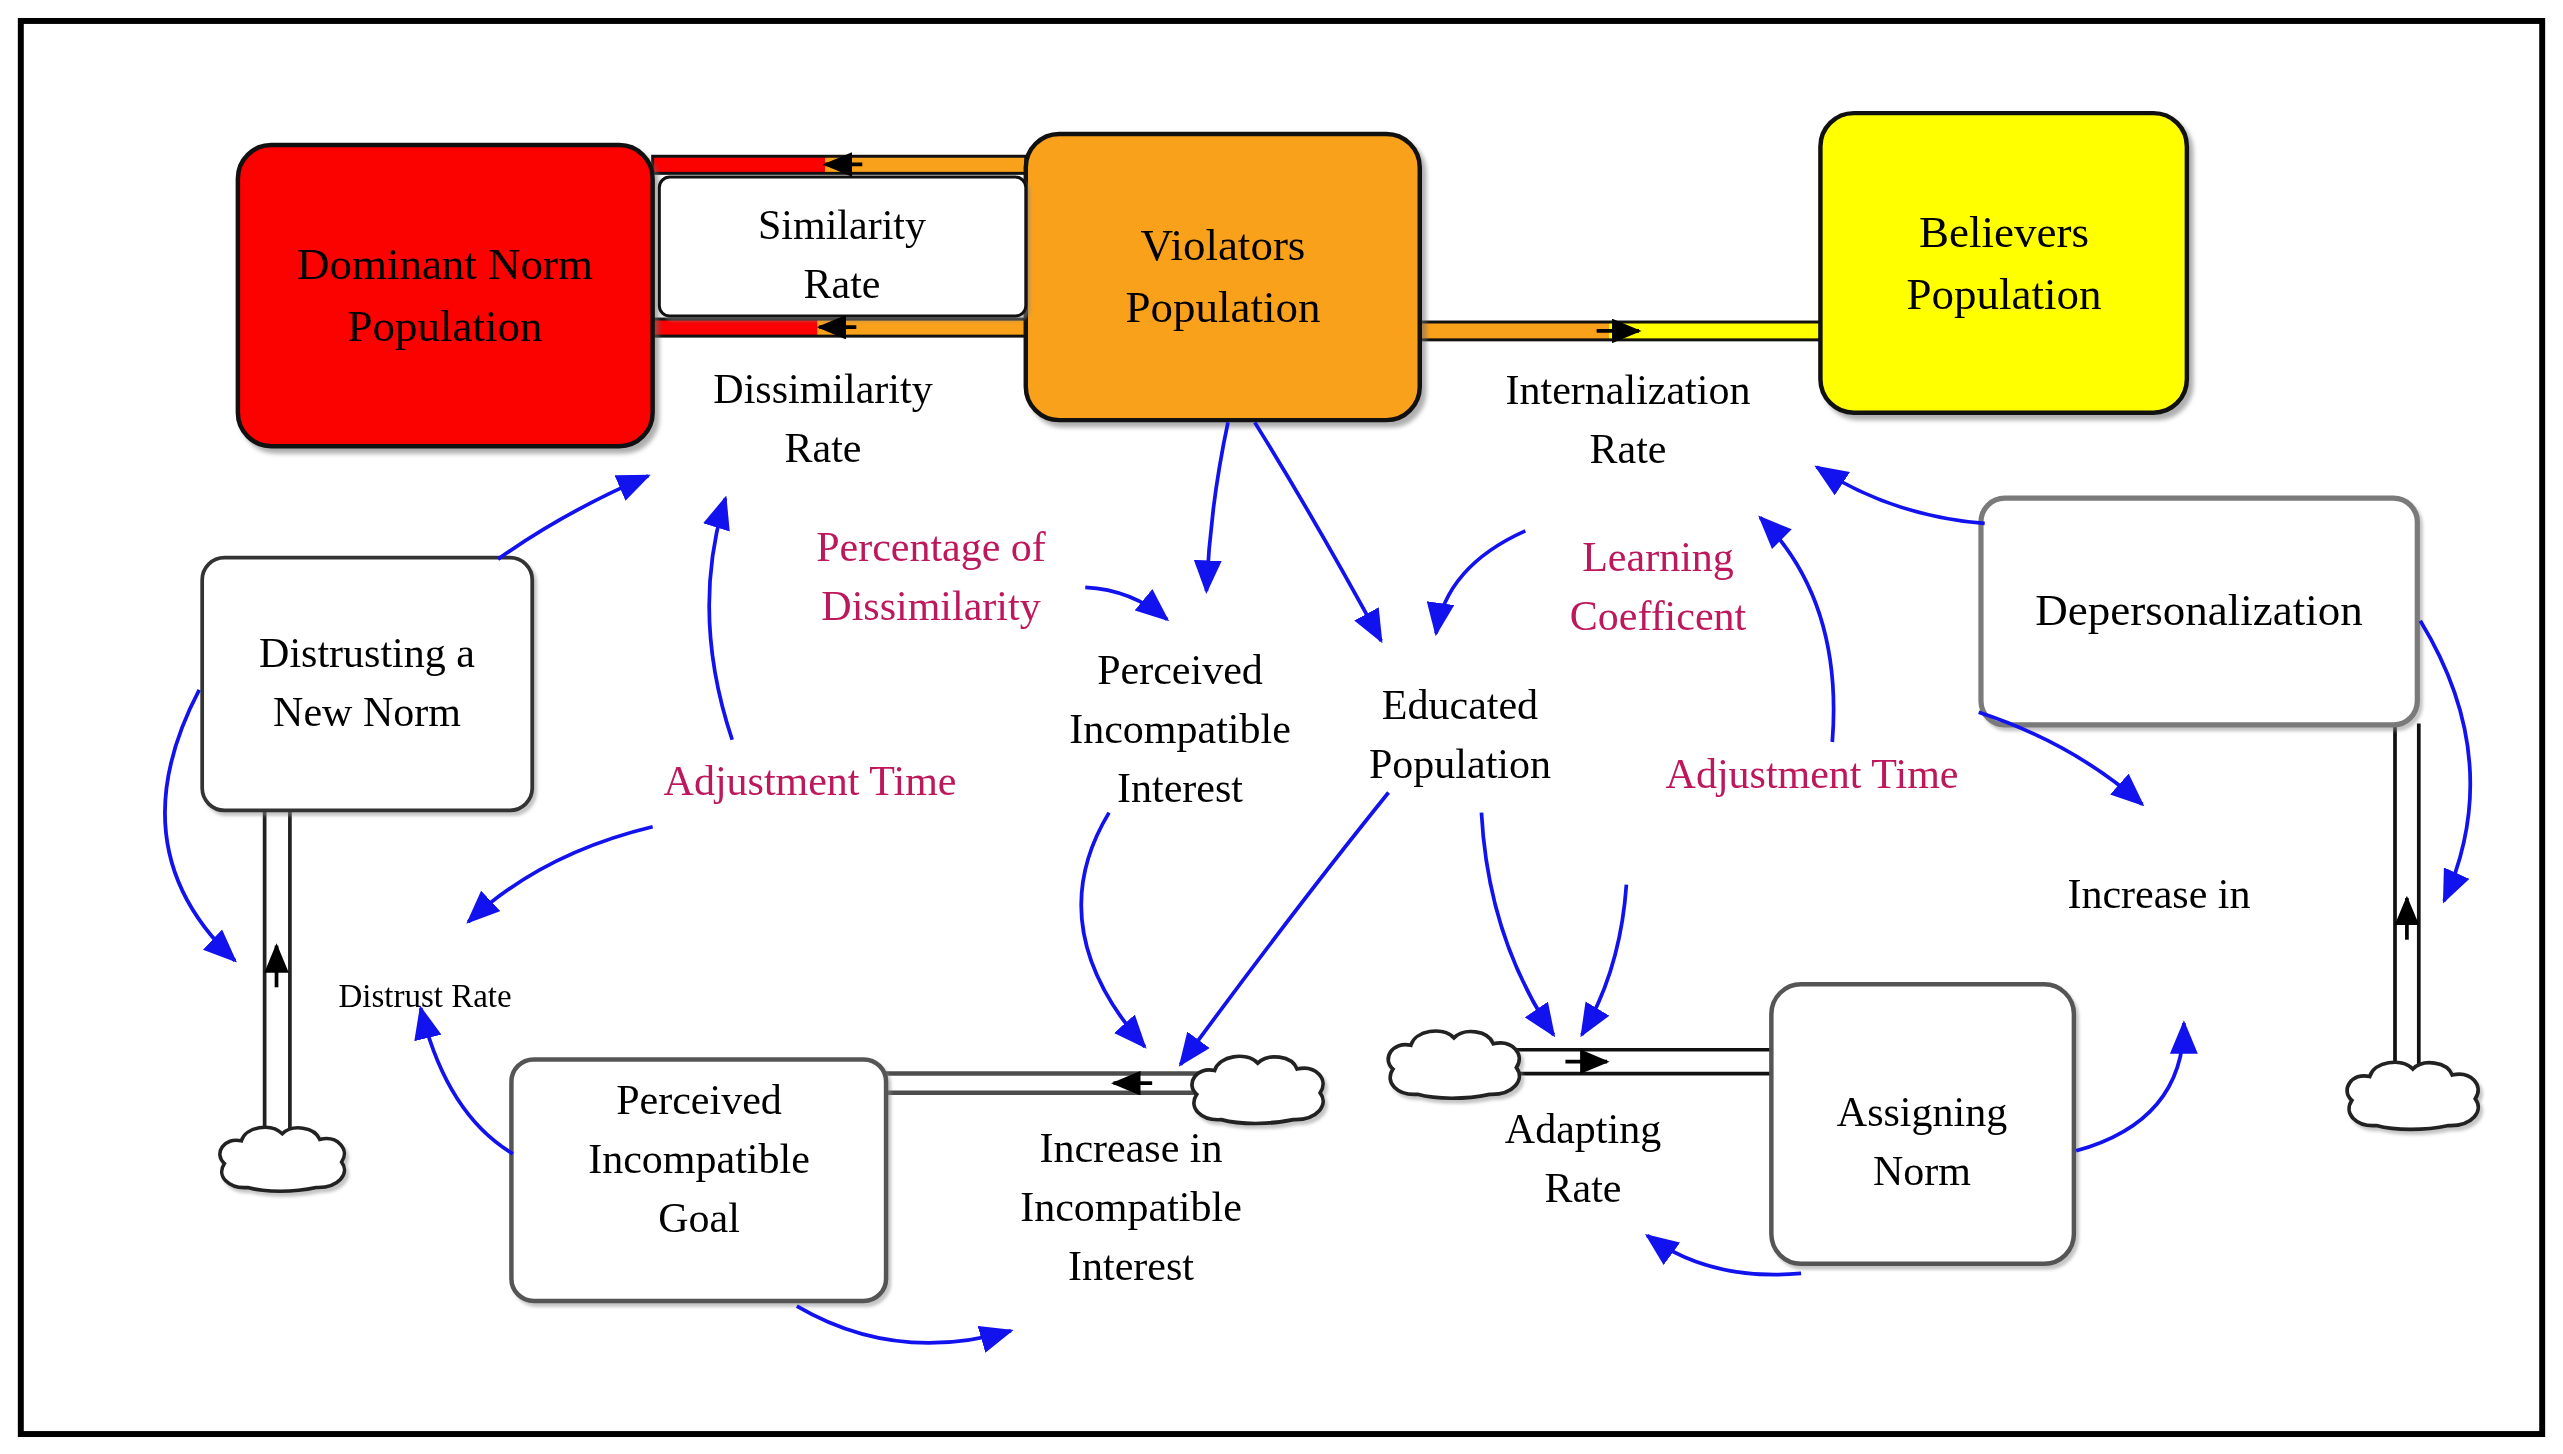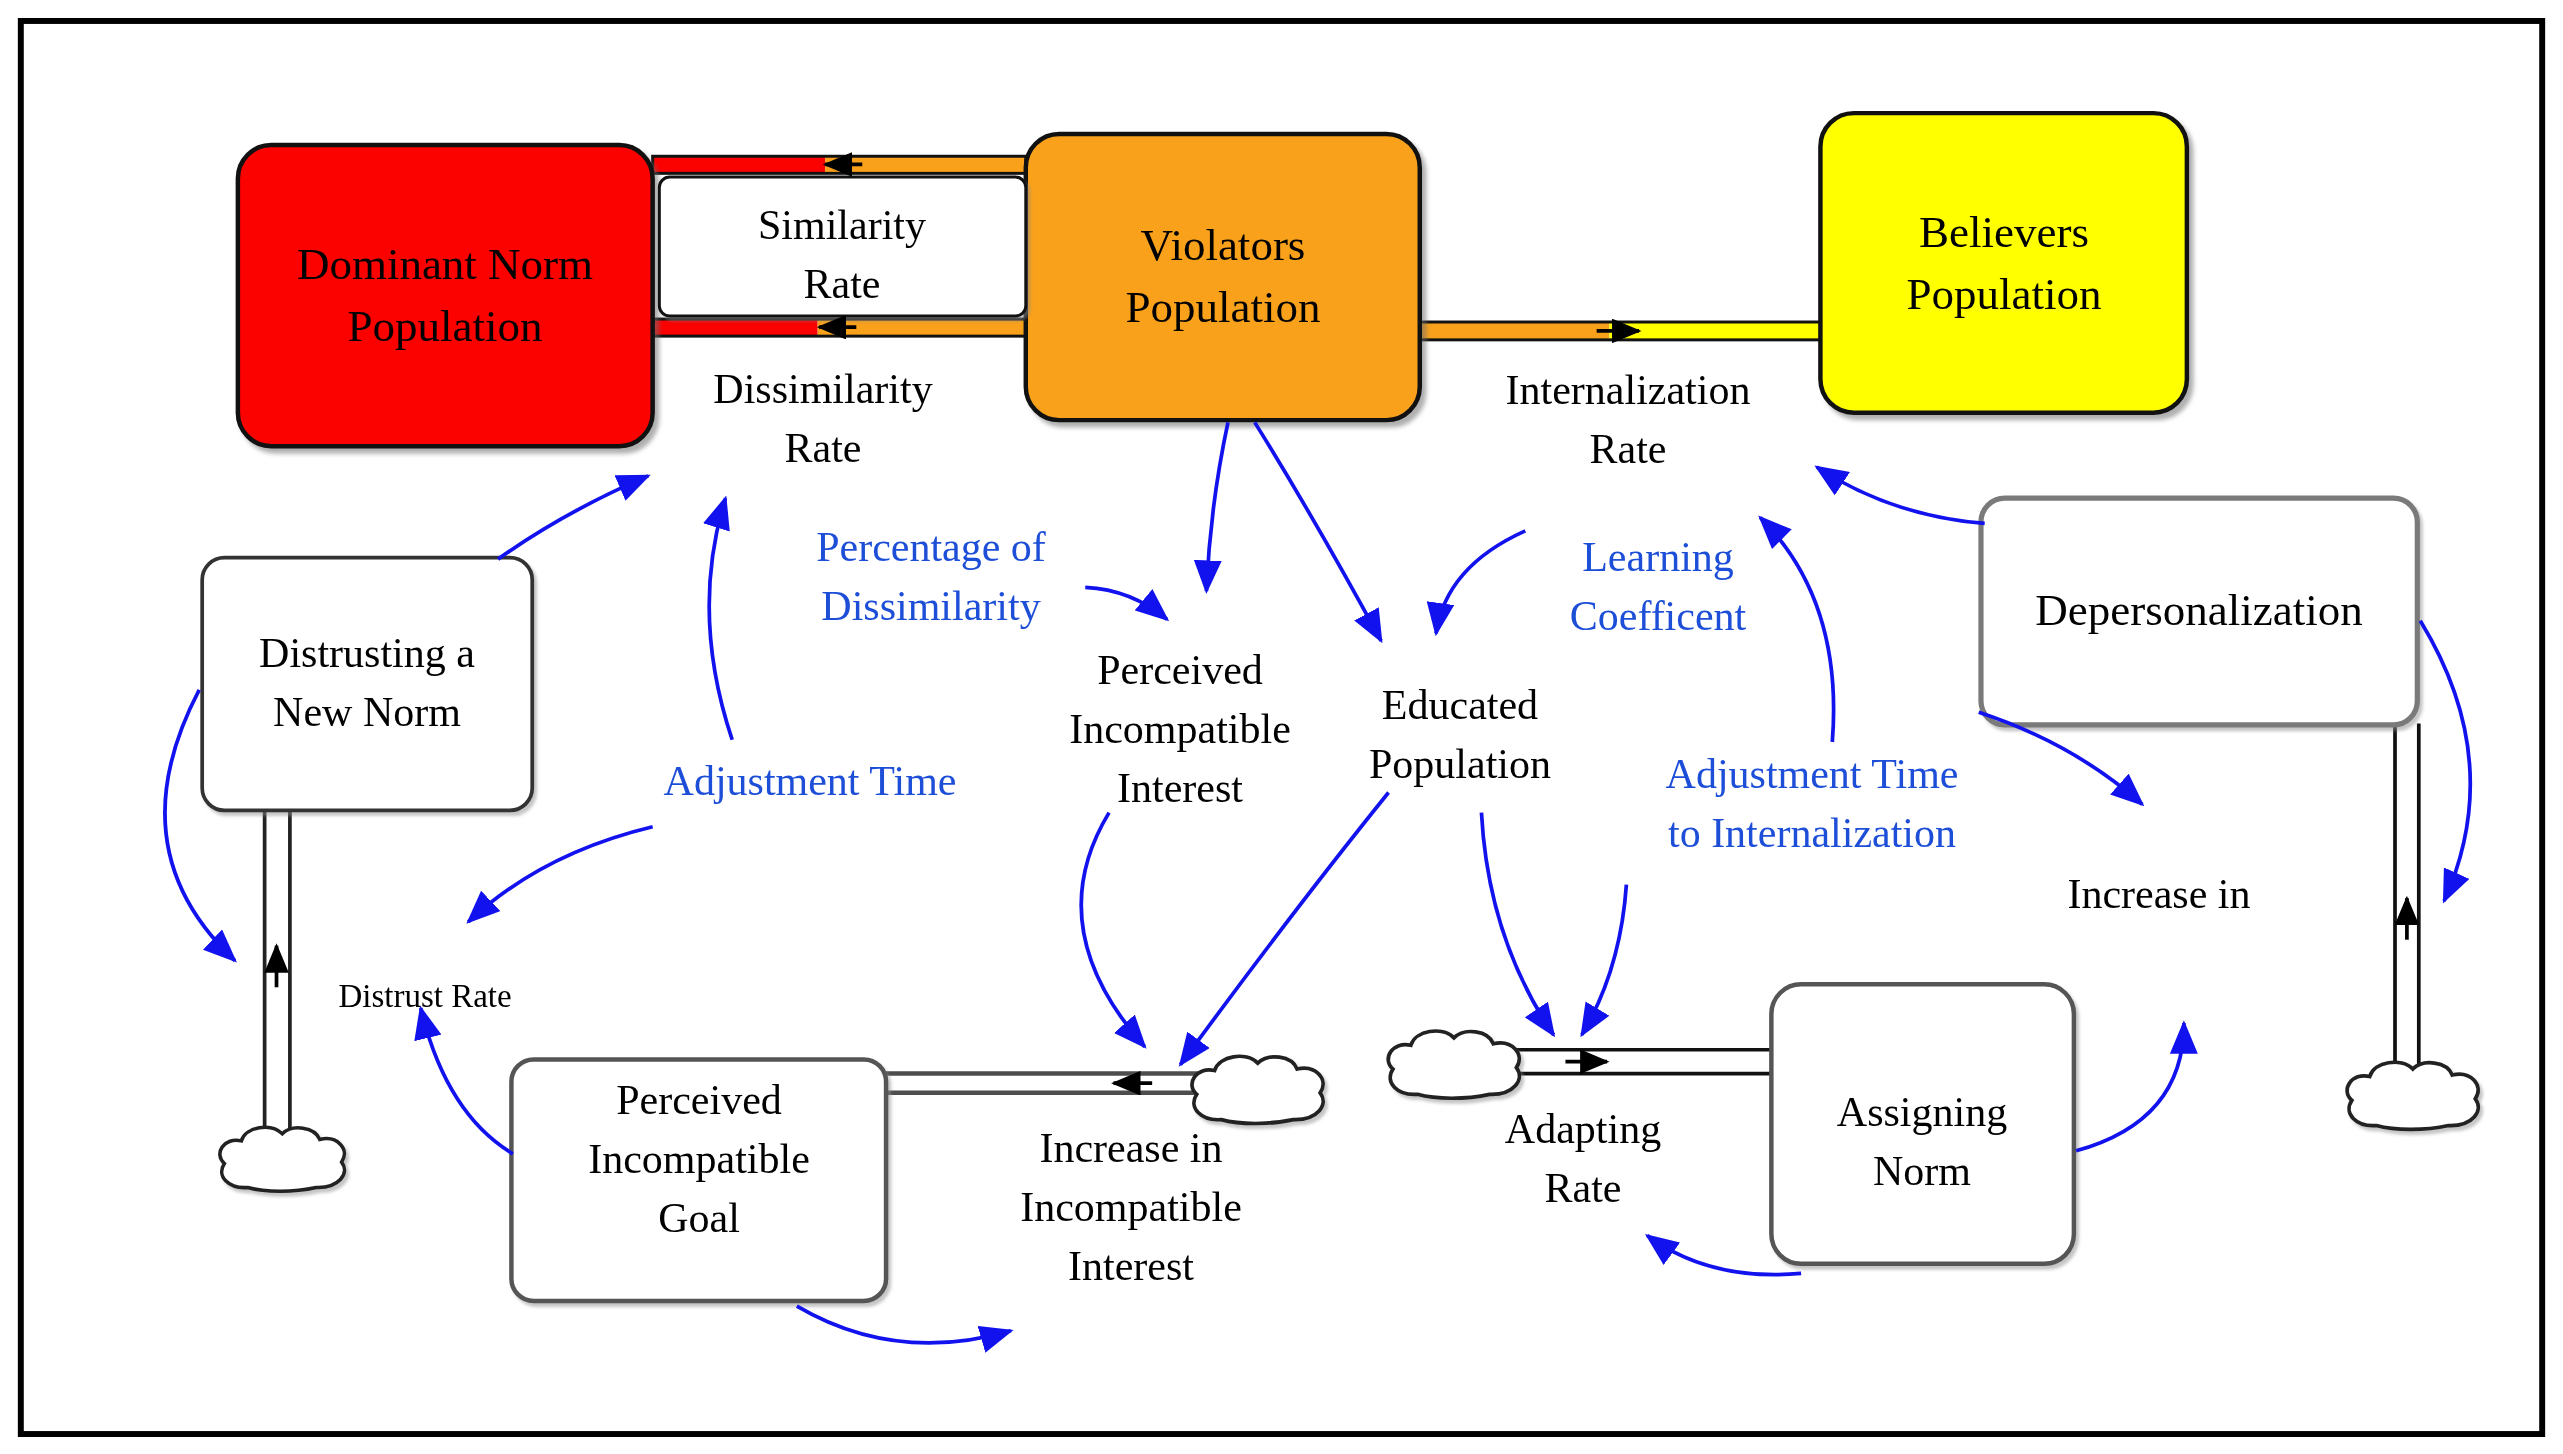--- a/index.html
+++ b/index.html
@@ -2,21 +2,21 @@
 <html style="font-size:12px"><head>
 <meta charset="utf-8">
 <style>
   html,body{margin:0;padding:0;background:#ffffff;}
   #stage{position:relative;width:2563px;height:1455px;background:#ffffff;overflow:hidden;
          font-family:"Liberation Serif",serif;}
   #shapes{position:absolute;left:0;top:0;}
   .lbl{position:absolute;text-align:center;transform:translateX(-50%);
        font-size:42px;line-height:59px;color:#000;white-space:nowrap;}
   .stockTitle{font-size:45px;line-height:62px;font-weight:400;}
-  .red{color:#1d4ed8;}
+  .red{color:#be185d;}
   .small{font-size:33px;line-height:42px;margin-top:24px;}
   .big{font-size:45px;}
   .shadowBox{filter:drop-shadow(6px 7px 3px rgba(110,110,110,0.55));}
   .softShadow{filter:drop-shadow(4px 5px 2px rgba(140,140,140,0.5));}
 </style>
 </head>
 <body>
 
 <div id="stage">
 
@@ -196,17 +196,16 @@
 </div>
 <div class="lbl red" style="left:810px;top:752px">
   <div>Adjustment Time</div>
 </div>
 <div class="lbl red" style="left:1658px;top:528px">
   <div>Learning</div>
   <div>Coefficent</div>
 </div>
 <div class="lbl red" style="left:1812px;top:745px">
   <div>Adjustment Time</div>
-  <div>to Internalization</div>
 </div>
 
 </div>
 
 
 </body></html>

